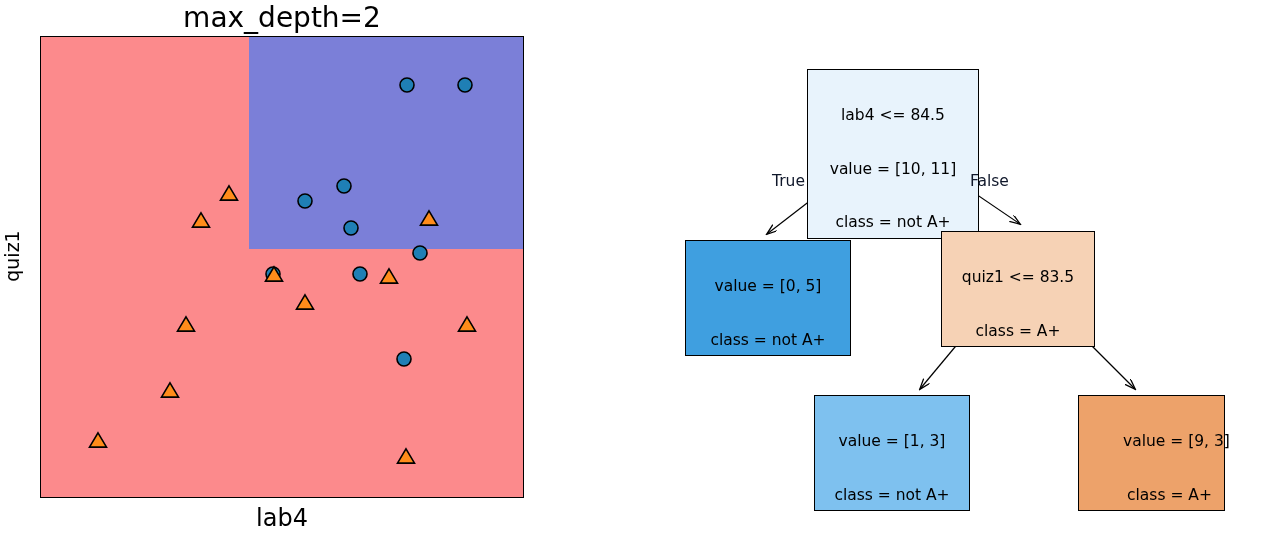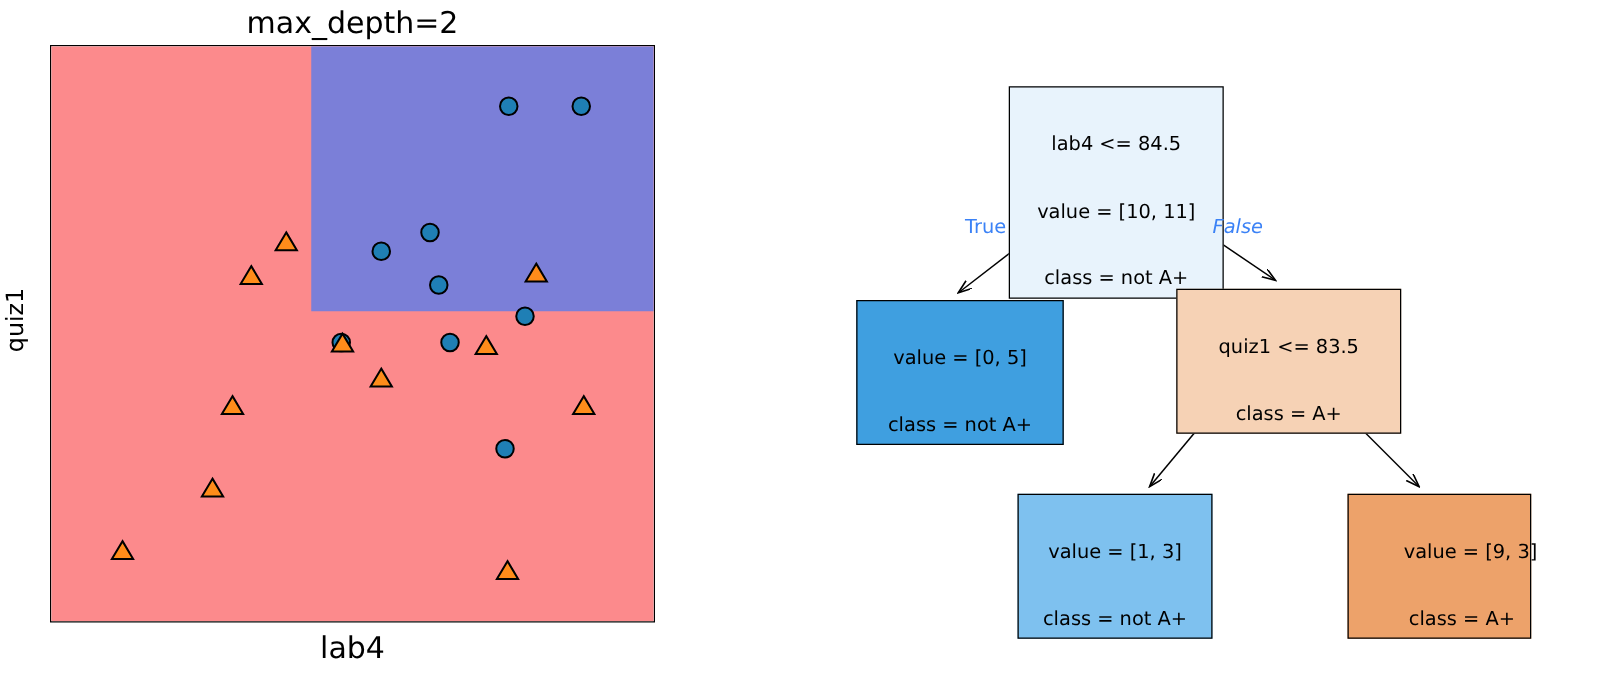--- a/index.html
+++ b/index.html
@@ -23,21 +23,21 @@
     width: 600px;
     height: 538px;
   }
 
   #plot-title {
     position: absolute;
     left: 40px;
     top: 6px;
     width: 484px;
     text-align: center;
-    font-size: 24px;
+    font-size: 28px;
     color: #000;
     line-height: 24px;
     white-space: nowrap;
   }
 
   #plot-axes {
     position: absolute;
     left: 40px;
     top: 36px;
     width: 484px;
@@ -108,21 +108,21 @@
     font-size: 15.5px;
     line-height: 21.5px;
     color: #000;
     padding: 3px 8px 4px 8px;
     white-space: nowrap;
   }
   .tree-node .nline { display: block; margin-top: 32px; }
   .edge-label {
     position: absolute;
     font-size: 15.5px;
-    color: #3b82f6;
+    color: #0f172a;
     white-space: nowrap;
   }
 </style>
 </head>
 <body>
 
 <div id="scatter-panel">
 
   <div id="plot-title">max_depth=2</div>
 
@@ -256,28 +256,28 @@
   </svg>
 
   <div class="tree-node" id="node-root" style="left:207px; top:69px; width:172px; background:#e8f3fc;">
     <span class="nline">lab4 &lt;= 84.5</span>
     <span class="nline">value = [10, 11]</span>
     <span class="nline">class = not A+</span>
   </div>
 
   <div class="edge-label" id="label-true" style="left:172px; top:172px;">True</div>
 
-  <div class="edge-label" id="label-false" style="left:370px; top:172px;font-style:italic;">False</div>
+  <div class="edge-label" id="label-false" style="left:370px; top:172px;">False</div>
 
   <div class="tree-node" id="node-leaf-left" style="left:85px; top:240px; width:166px; background:#3f9fe0;">
     <span class="nline">value = [0, 5]</span>
     <span class="nline">class = not A+</span>
   </div>
 
-  <div class="tree-node" id="node-branch-right" style="left:341px; top:231px; width:180px; background:#f6d2b5;">
+  <div class="tree-node" id="node-branch-right" style="left:341px; top:231px; width:154px; background:#f6d2b5;">
     <span class="nline">quiz1 &lt;= 83.5</span>
     <span class="nline">class = A+</span>
   </div>
 
   <div class="tree-node" id="node-leaf-inner-left" style="left:214px; top:395px; width:156px; background:#7ec1ef;">
     <span class="nline">value = [1, 3]</span>
     <span class="nline">class = not A+</span>
   </div>
 
   <div class="tree-node" id="node-leaf-inner-right" style="left:478px; top:395px; width:147px; background:#eda26a;padding-left:44px;">

